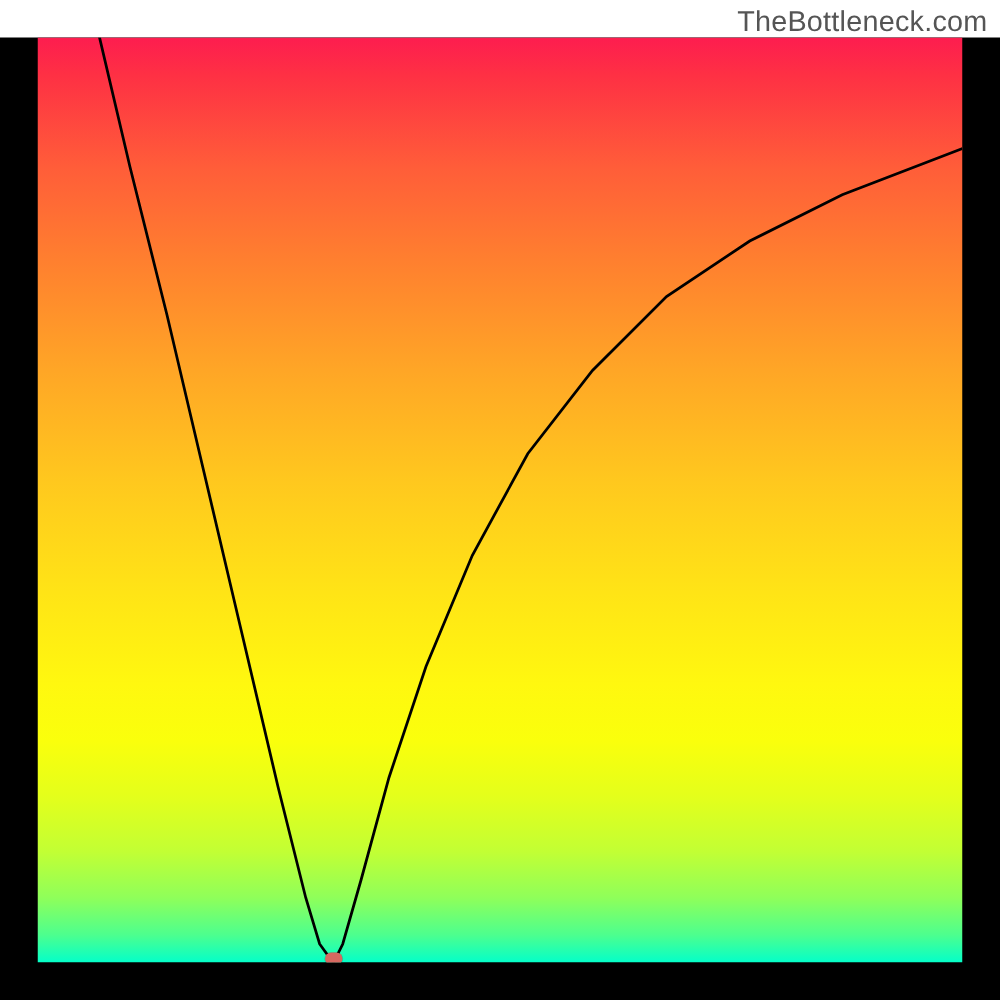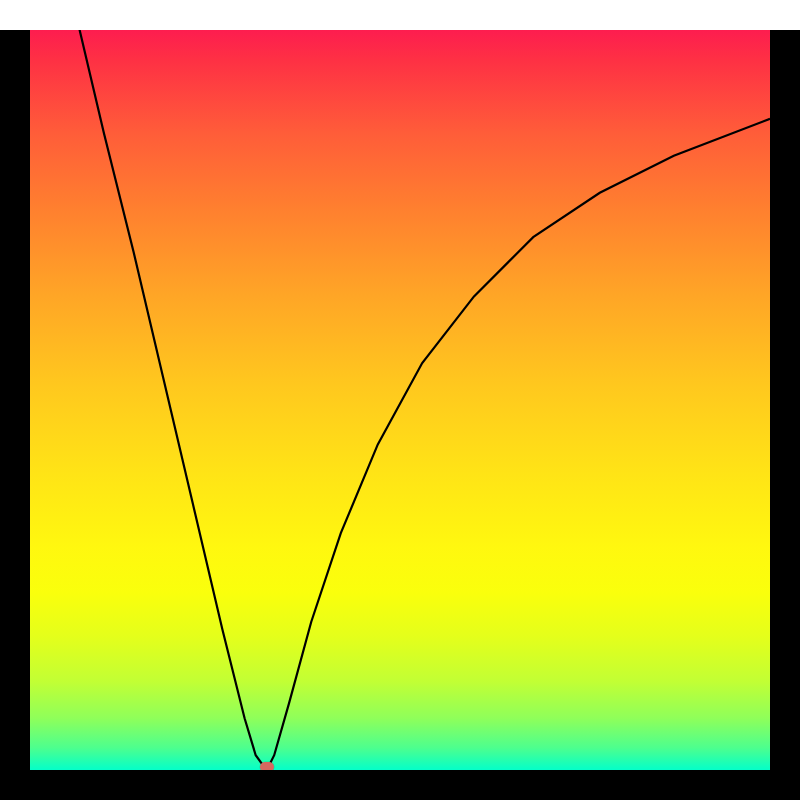--- a/index.html
+++ b/index.html
@@ -80,20 +80,21 @@
     border-radius: 5px;
     background: #d66860;
     box-shadow: 0 0 0 0.5px rgba(0,0,0,0.15);
   }
 </style>
 </head>
 <body>
 
 <div class="frame">
 
+  <div class="watermark">TheBottleneck.com</div>
 
   <div class="outer-black">
 
     <div class="plot-area">
 
       <div class="gradient-bg"></div>
 
       <svg class="curve" viewBox="0 0 740 740" preserveAspectRatio="none">
         <path id="curve-path" d="M0.00 -222.00 L22.20 -118.40 L44.40 -22.20 L74.00 103.60 L103.60 222.00 L133.20 347.80 L162.80 473.60 L192.40 599.40 L214.60 688.20 L225.70 725.20 L235.32 738.52 L236.80 740.00 L244.20 725.20 L259.00 673.40 L281.20 592.00 L310.80 503.20 L347.80 414.40 L392.20 333.00 L444.00 266.40 L503.20 207.20 L569.80 162.80 L643.80 125.80 L740.00 88.80" fill="none" stroke="#000000" stroke-width="2.2"></path>
       </svg>

